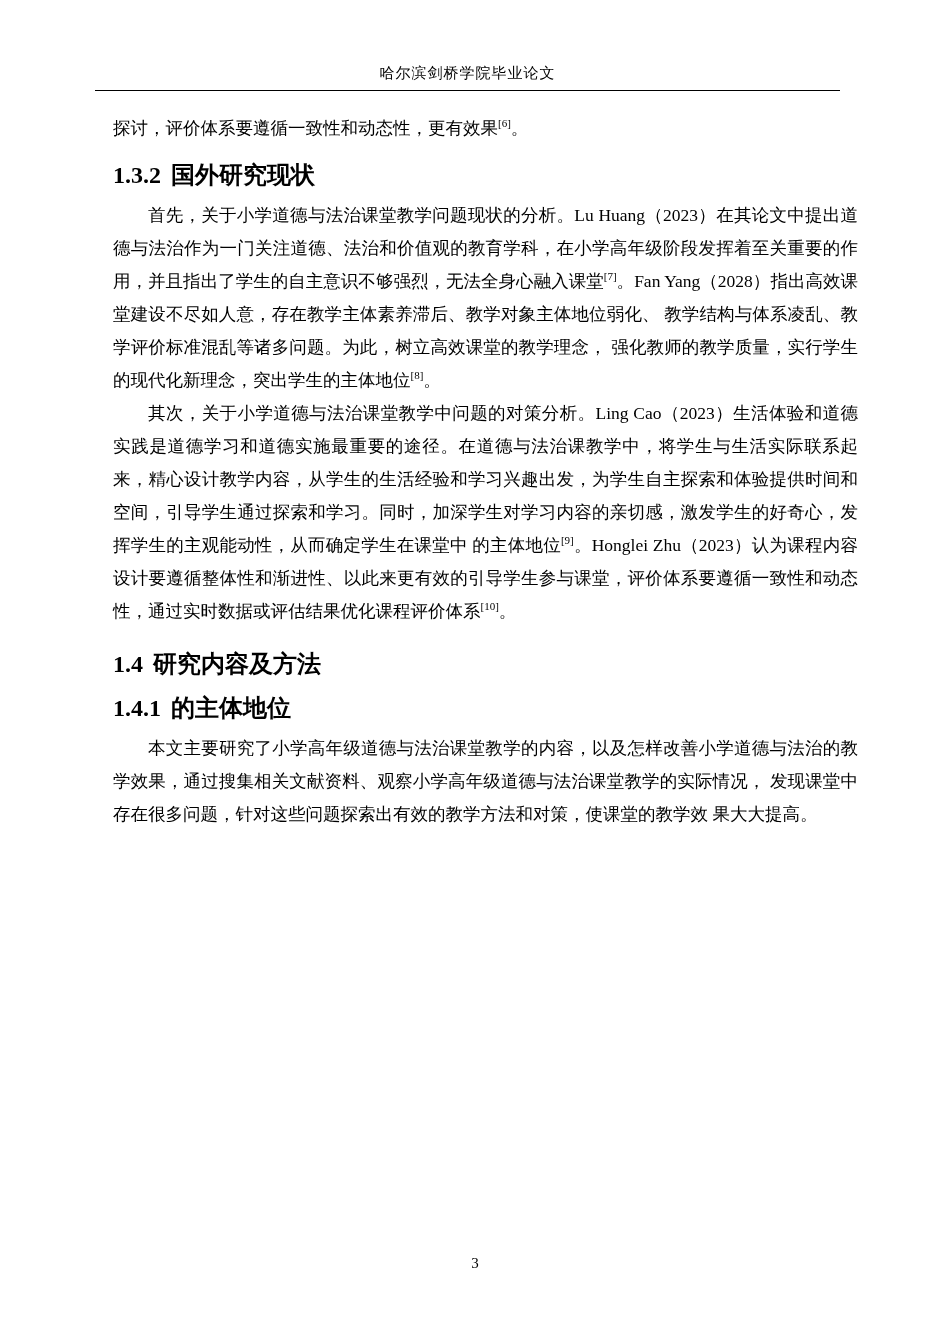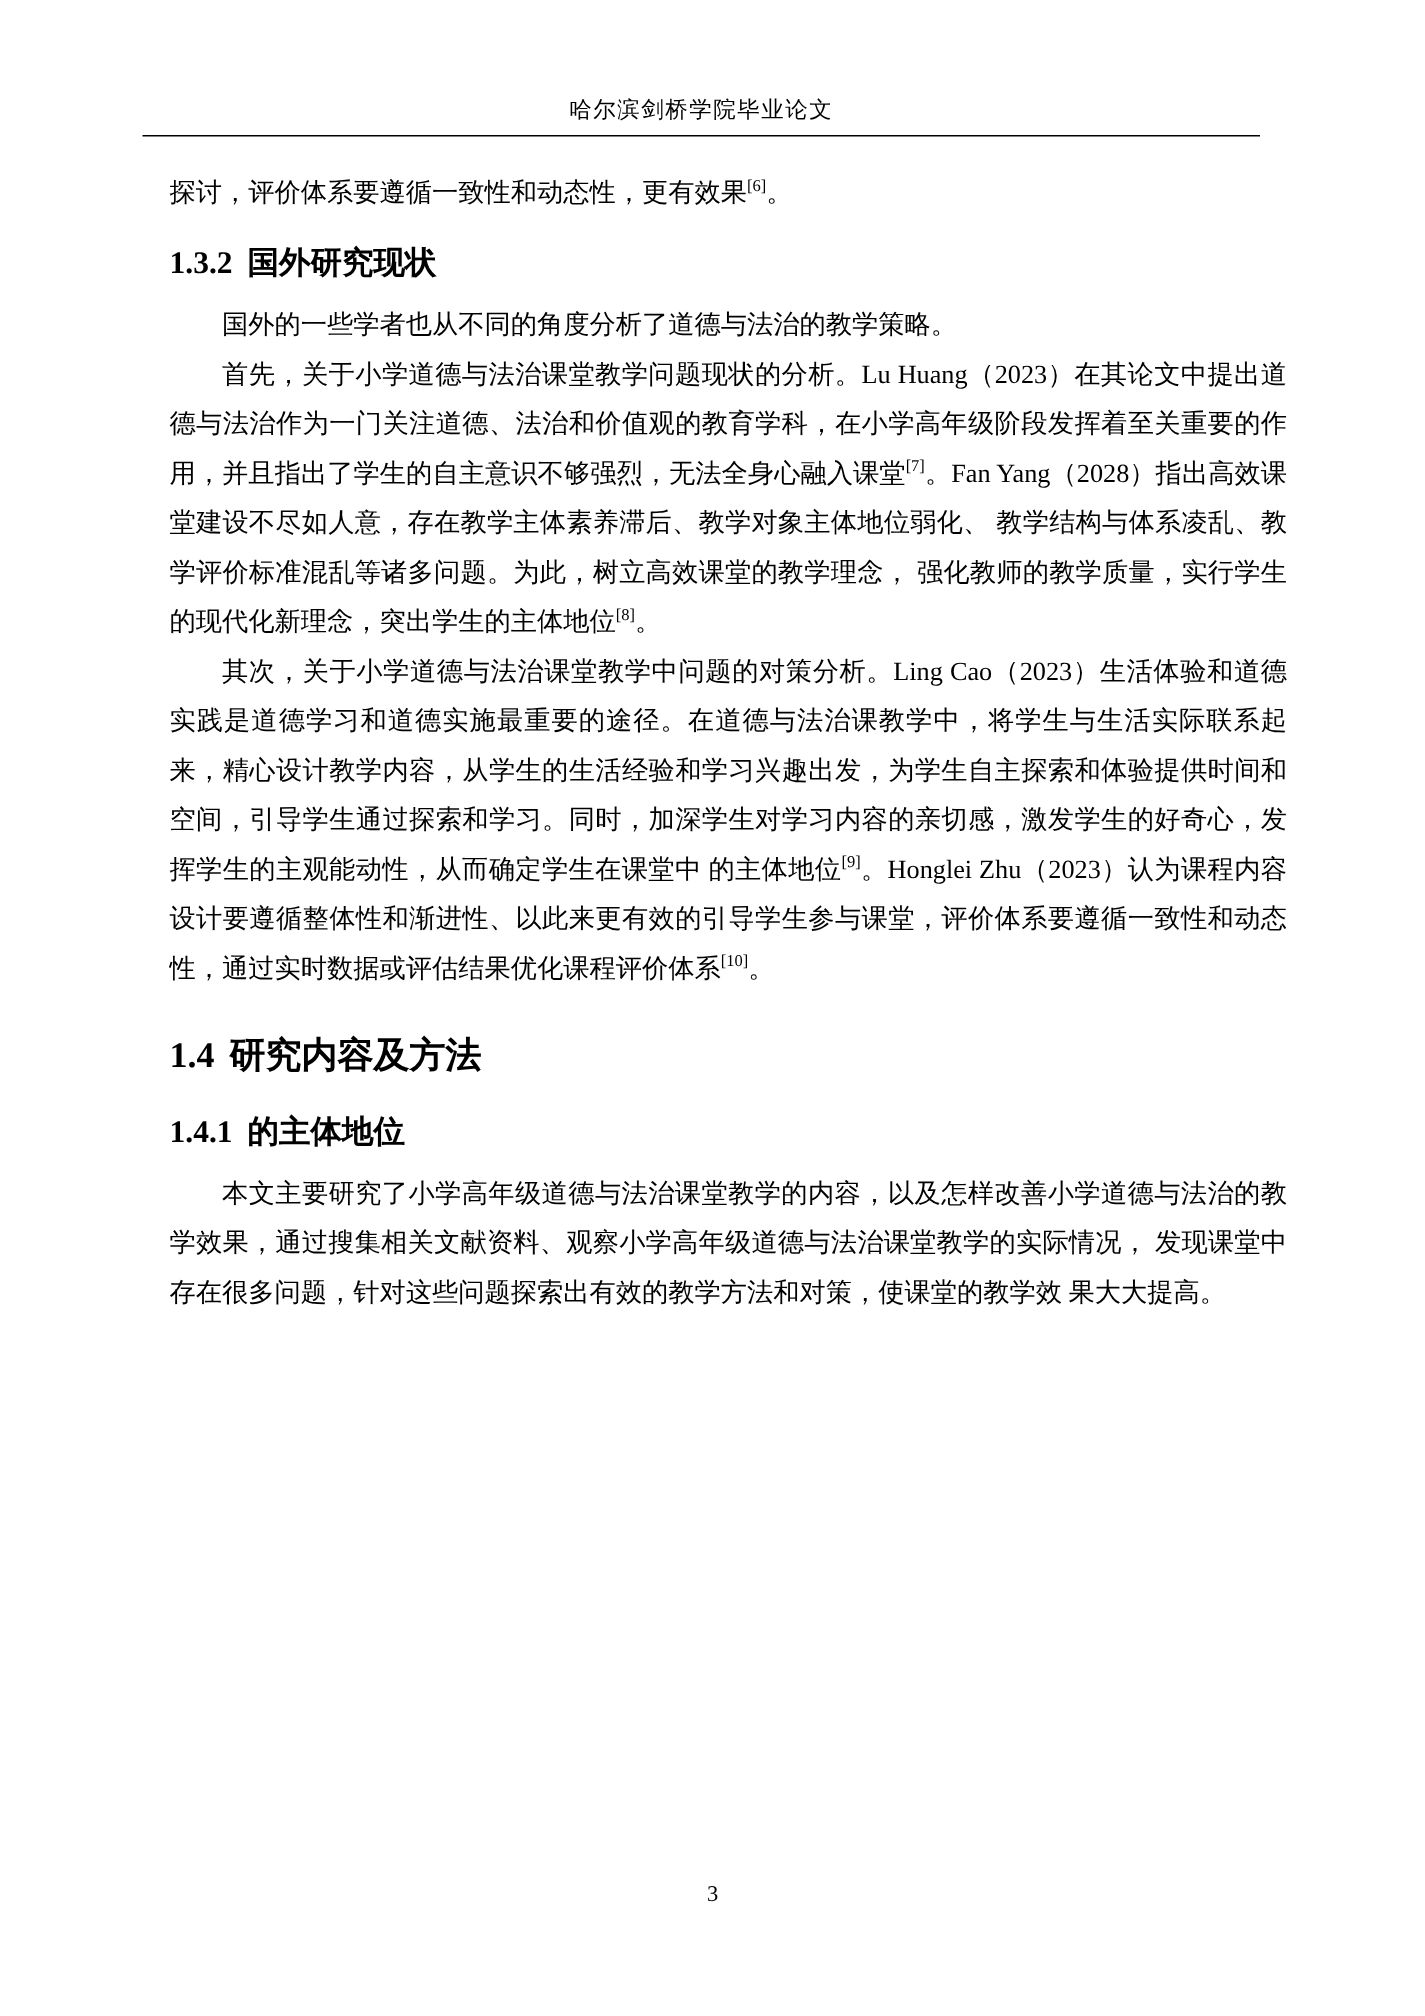--- a/index.html
+++ b/index.html
@@ -39,30 +39,30 @@
     text-indent: 2em;
   }
   .para.no-indent { text-indent: 0; }
   sup.ref {
     font-size: 11px;
     line-height: 0;
     vertical-align: super;
   }
   .sub-heading {
     margin: 16px 0 10px 0;
-    font-size: 21px;
+    font-size: 24px;
     line-height: 28px;
     font-weight: bold;
     font-family: "Liberation Sans", "DejaVu Sans", sans-serif;
     text-align: left;
   }
   .section-heading {
     margin: 22px 0 12px 0;
     font-size: 24px;
-    line-height: 40px;
+    line-height: 28px;
     font-weight: bold;
     font-family: "Liberation Sans", "DejaVu Sans", sans-serif;
     text-align: left;
   }
   .h-num {
     font-family: "Liberation Serif", "DejaVu Serif", serif;
     font-weight: bold;
     margin-right: 10px;
   }
   .doc-footer {
@@ -82,21 +82,20 @@
   <header class="doc-header">
     <span>哈尔滨剑桥学院毕业论文</span>
   </header>
 
   <main class="doc-content">
 
     <p class="para no-indent"><span>探讨，评价体系要遵循一致性和动态性，更有效果</span><sup class="ref">[6]</sup><span>。</span></p>
 
     <h3 class="sub-heading"><span class="h-num">1.3.2</span><span class="h-text">国外研究现状</span></h3>
 
-    <p class="para"><span>国外的一些学者也从不同的角度分析了道德与法治的教学策略。</span></p>
 
     <p class="para"><span>首先，关于小学道德与法治课堂教学问题现状的分析。Lu Huang（2023）在其论文中提出道德与法治作为一门关注道德、法治和价值观的教育学科，在小学高年级阶段发挥着至关重要的作用，并且指出了学生的自主意识不够强烈，无法全身心融入课堂</span><sup class="ref">[7]</sup><span>。Fan Yang（2028）指出高效课堂建设不尽如人意，存在教学主体素养滞后、教学对象主体地位弱化、 教学结构与体系凌乱、教学评价标准混乱等诸多问题。为此，树立高效课堂的教学理念， 强化教师的教学质量，实行学生的现代化新理念，突出学生的主体地位</span><sup class="ref">[8]</sup><span>。</span></p>
 
     <p class="para"><span>其次，关于小学道德与法治课堂教学中问题的对策分析。Ling Cao（2023）生活体验和道德实践是道德学习和道德实施最重要的途径。在道德与法治课教学中，将学生与生活实际联系起来，精心设计教学内容，从学生的生活经验和学习兴趣出发，为学生自主探索和体验提供时间和空间，引导学生通过探索和学习。同时，加深学生对学习内容的亲切感，激发学生的好奇心，发挥学生的主观能动性，从而确定学生在课堂中 的主体地位</span><sup class="ref">[9]</sup><span>。Honglei Zhu（2023）认为课程内容设计要遵循整体性和渐进性、以此来更有效的引导学生参与课堂，评价体系要遵循一致性和动态性，通过实时数据或评估结果优化课程评价体系</span><sup class="ref">[10]</sup><span>。</span></p>
 
 
     <h2 class="section-heading"><span class="h-num">1.4</span><span class="h-text">研究内容及方法</span></h2>
 
     <h3 class="sub-heading"><span class="h-num">1.4.1</span><span class="h-text">的主体地位</span></h3>
 

